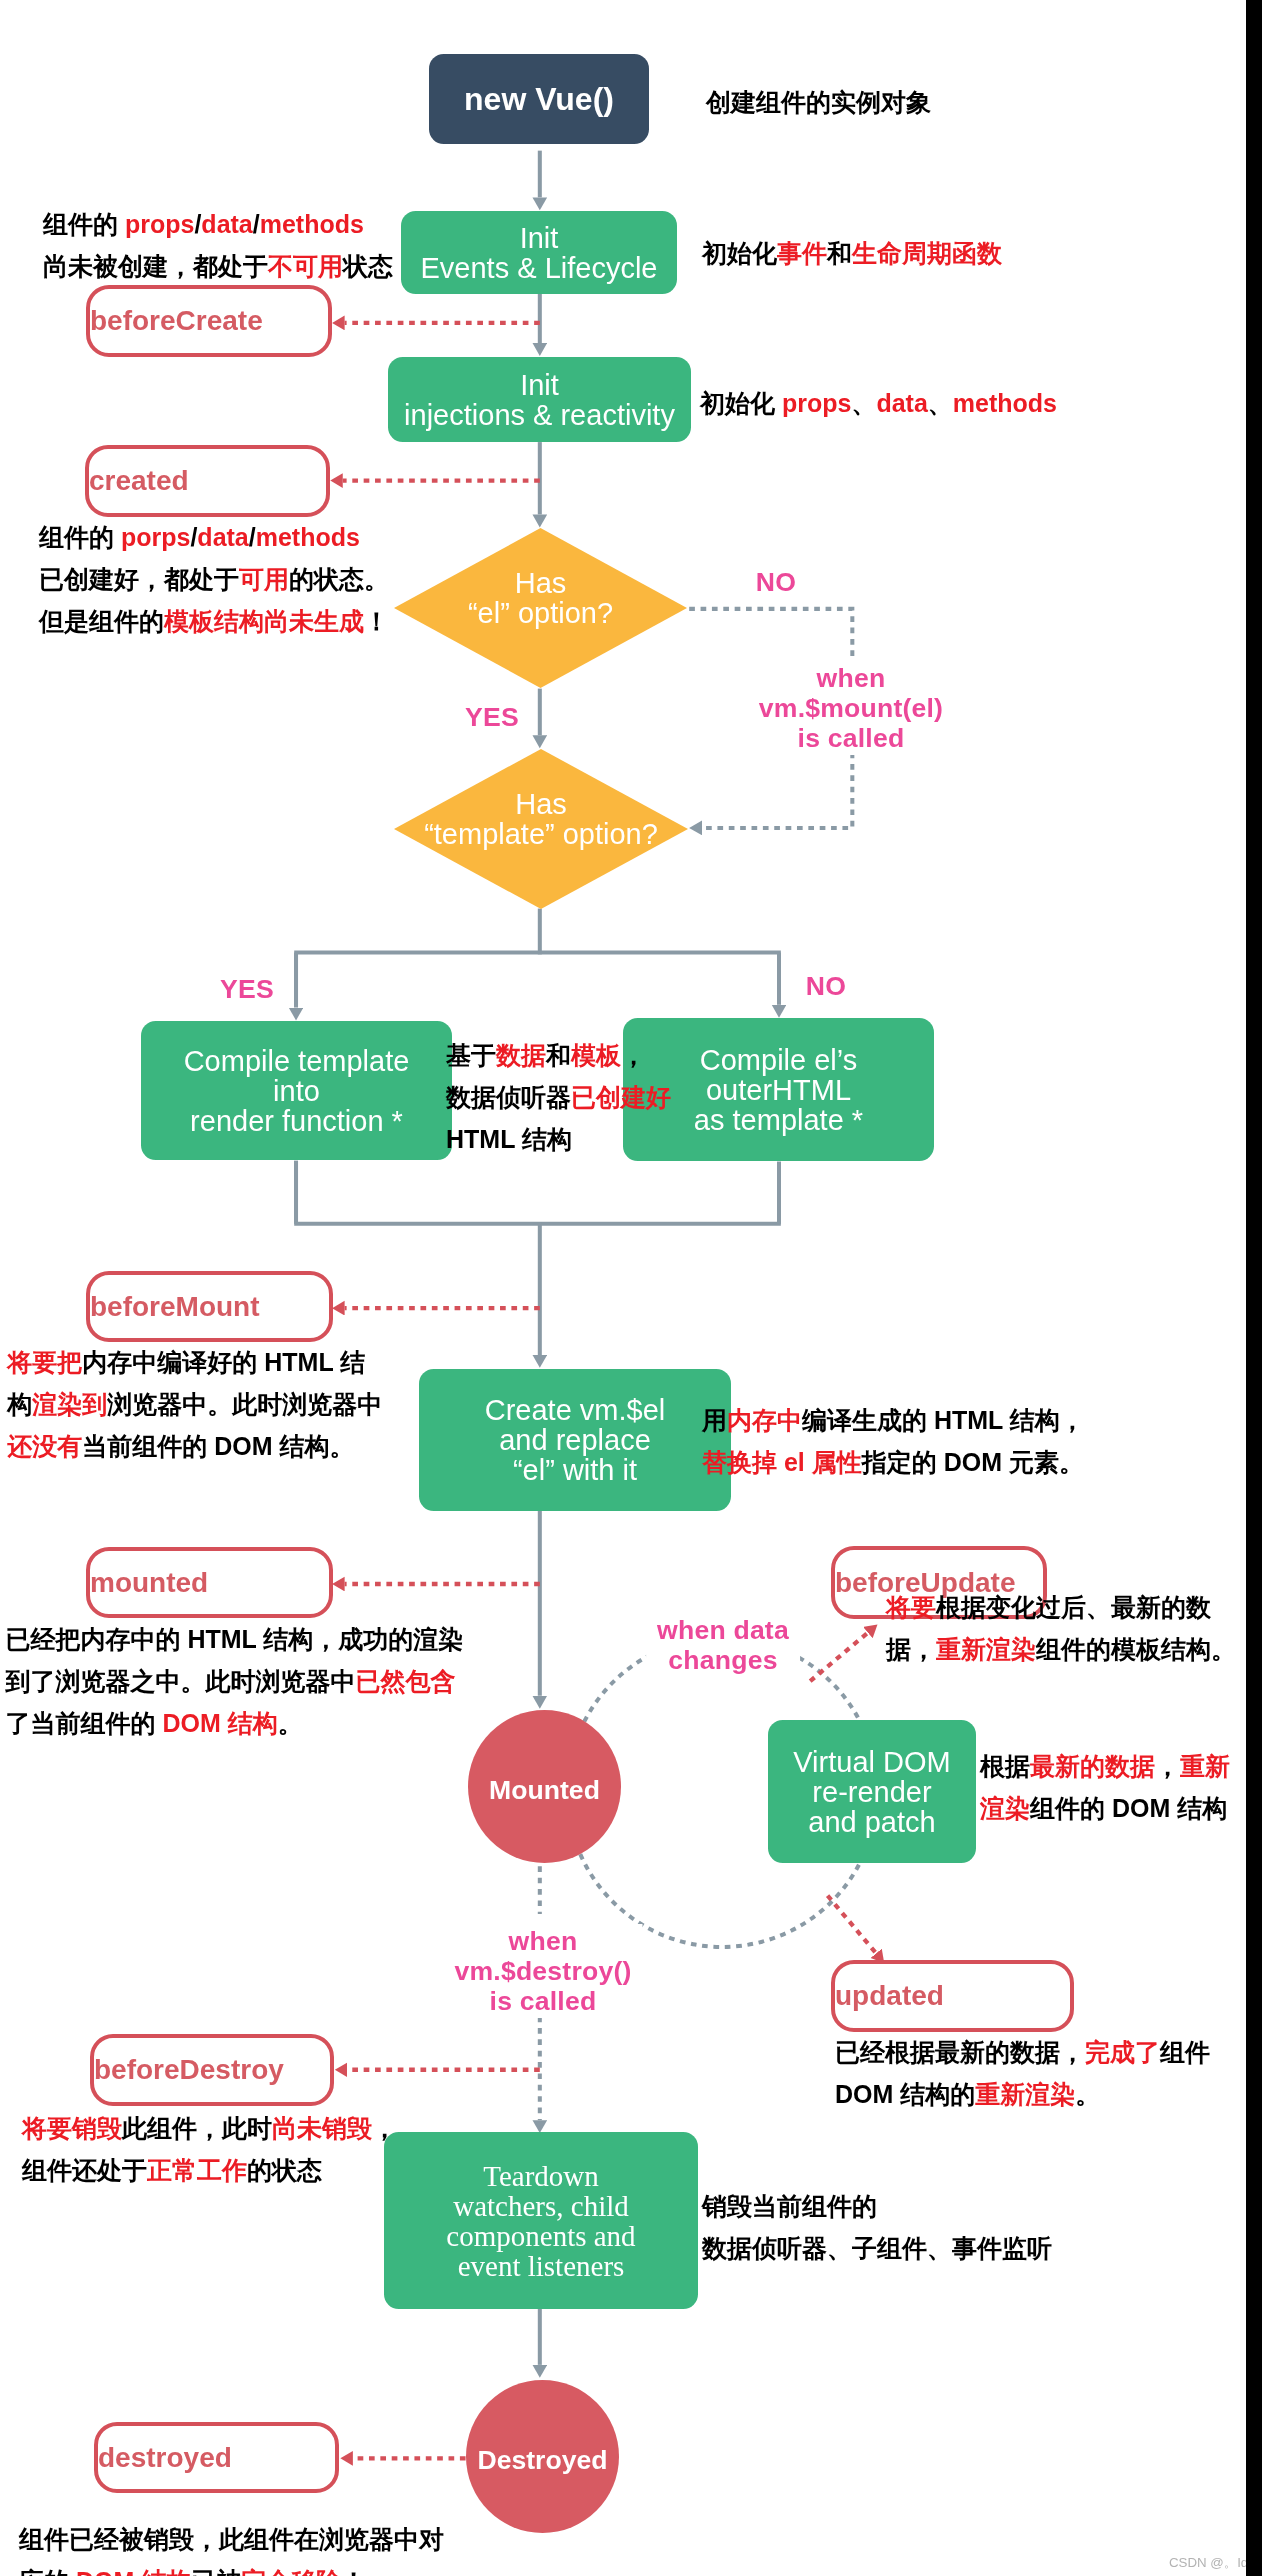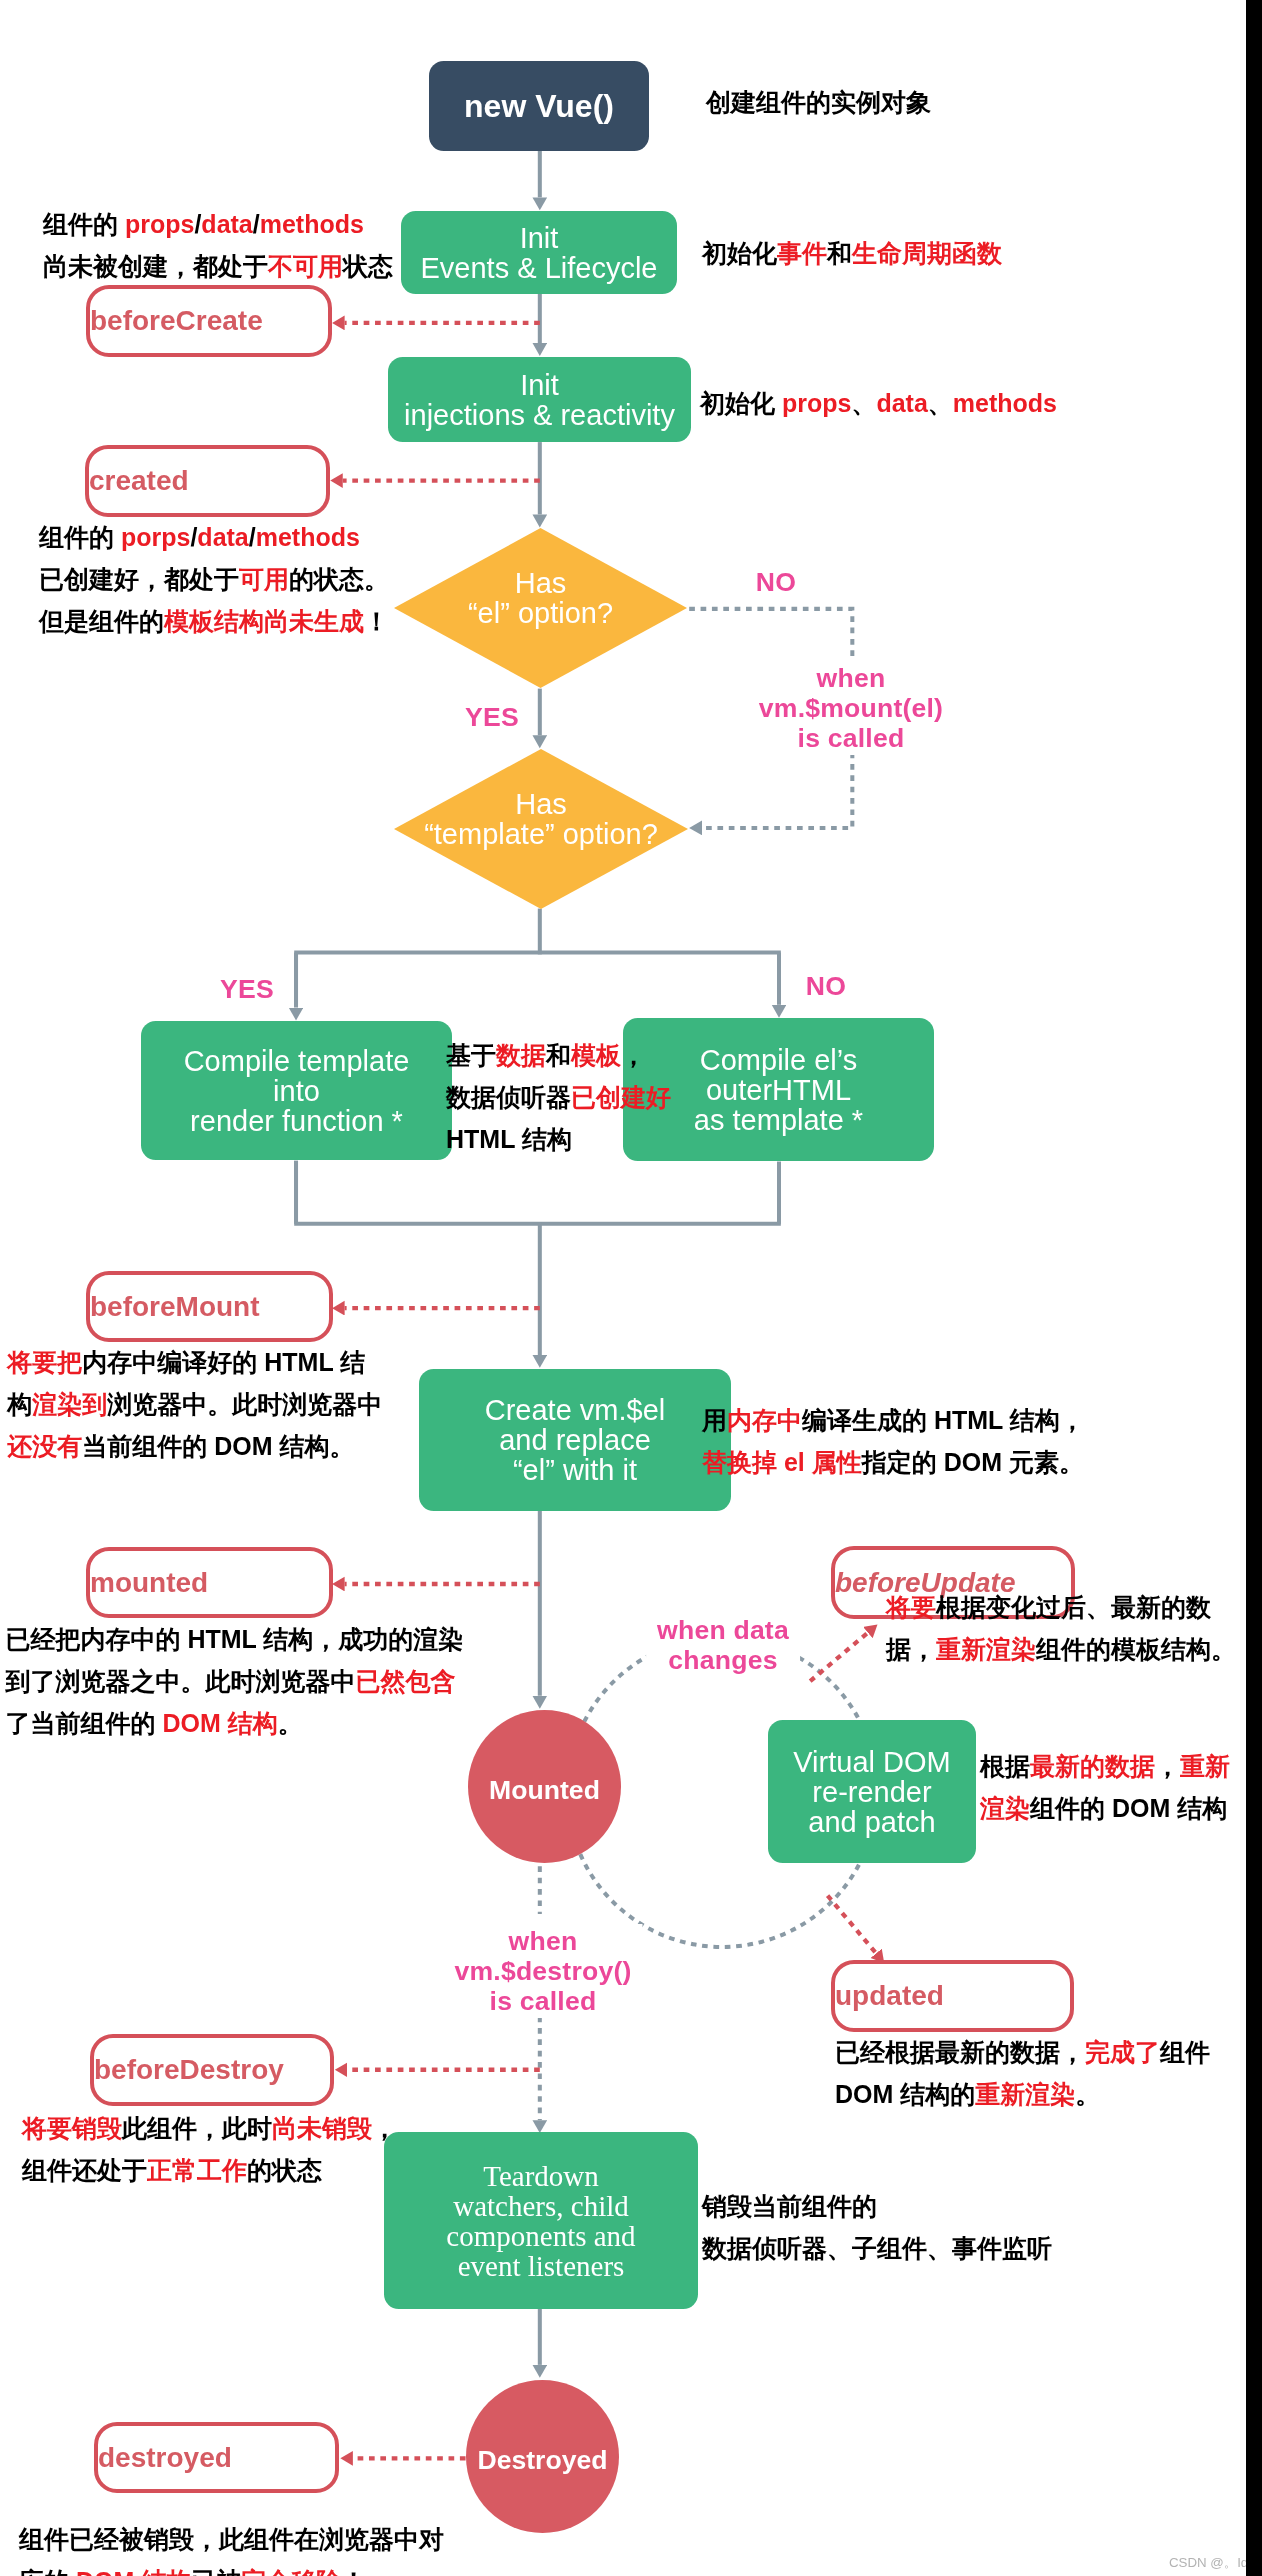--- a/index.html
+++ b/index.html
@@ -50,21 +50,21 @@
 <path d="M321,1335 L852,1335" fill="none" stroke="#8a9aa5" stroke-width="4.4"></path>
 <path d="M589,1333 L589,1478" fill="none" stroke="#8a9aa5" stroke-width="4.4" marker-end="url(#ah-gray)"></path>
 <path d="M589,1648 L589,1850" fill="none" stroke="#8a9aa5" stroke-width="4.4" marker-end="url(#ah-gray)"></path>
 <path d="M589,2519 L589,2580" fill="none" stroke="#8a9aa5" stroke-width="4.4" marker-end="url(#ah-gray)"></path>
 <path d="M752,664 L930,664 L930,903 L766,903" fill="none" stroke="#8a9aa5" stroke-width="4.4" stroke-dasharray="6.2 6.2" marker-end="url(#ah-gray)"></path>
 <path d="M589,2036 L589,2088" fill="none" stroke="#8a9aa5" stroke-width="4.4" stroke-dasharray="6.2 6.2"></path>
 <path d="M589,2200 L589,2313" fill="none" stroke="#8a9aa5" stroke-width="4.4" stroke-dasharray="6.2 6.2" marker-end="url(#ah-gray)"></path>
 <path d="M619.9,1937.3 A169.0,169.0 0 0 1 937.2,1875.7" fill="none" stroke="#8a9aa5" stroke-width="4.4" stroke-dasharray="6.2 6.2"></path>
 <path d="M937.2,2034.3 A169.0,169.0 0 0 1 620.6,1978.5" fill="none" stroke="#8a9aa5" stroke-width="4.4" stroke-dasharray="6.2 6.2"></path>
 </svg>
-<div class="node dark" style="left:429px;top:61px;width:220px;height:90px;">
+<div class="node dark" style="left:429px;top:54px;width:220px;height:90px;">
       <span class="ln">new Vue()</span>
     </div>
 <div class="node green" style="left:401px;top:211px;width:276px;height:83px;">
       <span class="ln">Init</span>
       <span class="ln">Events &amp; Lifecycle</span>
     </div>
 <div class="node green" style="left:388px;top:357px;width:303px;height:85px;">
       <span class="ln">Init</span>
       <span class="ln">injections &amp; reactivity</span>
     </div>
@@ -123,21 +123,21 @@
     </div>
 <div class="pill" style="left:85px;top:445px;width:245px;height:72px;">
       <span>created</span>
     </div>
 <div class="pill" style="left:86px;top:1271px;width:247px;height:71px;">
       <span>beforeMount</span>
     </div>
 <div class="pill" style="left:86px;top:1547px;width:247px;height:71px;">
       <span>mounted</span>
     </div>
-<div class="pill" style="left:831px;top:1546px;width:244px;height:73px;font-style:italic;">
+<div class="pill" style="left:831px;top:1546px;width:216px;height:73px;">
       <span>beforeUpdate</span>
     </div>
 <div class="pill" style="left:831px;top:1960px;width:243px;height:72px;">
       <span>updated</span>
     </div>
 <div class="pill" style="left:90px;top:2034px;width:244px;height:72px;">
       <span>beforeDestroy</span>
     </div>
 <div class="pill" style="left:94px;top:2422px;width:245px;height:71px;">
       <span>destroyed</span>

